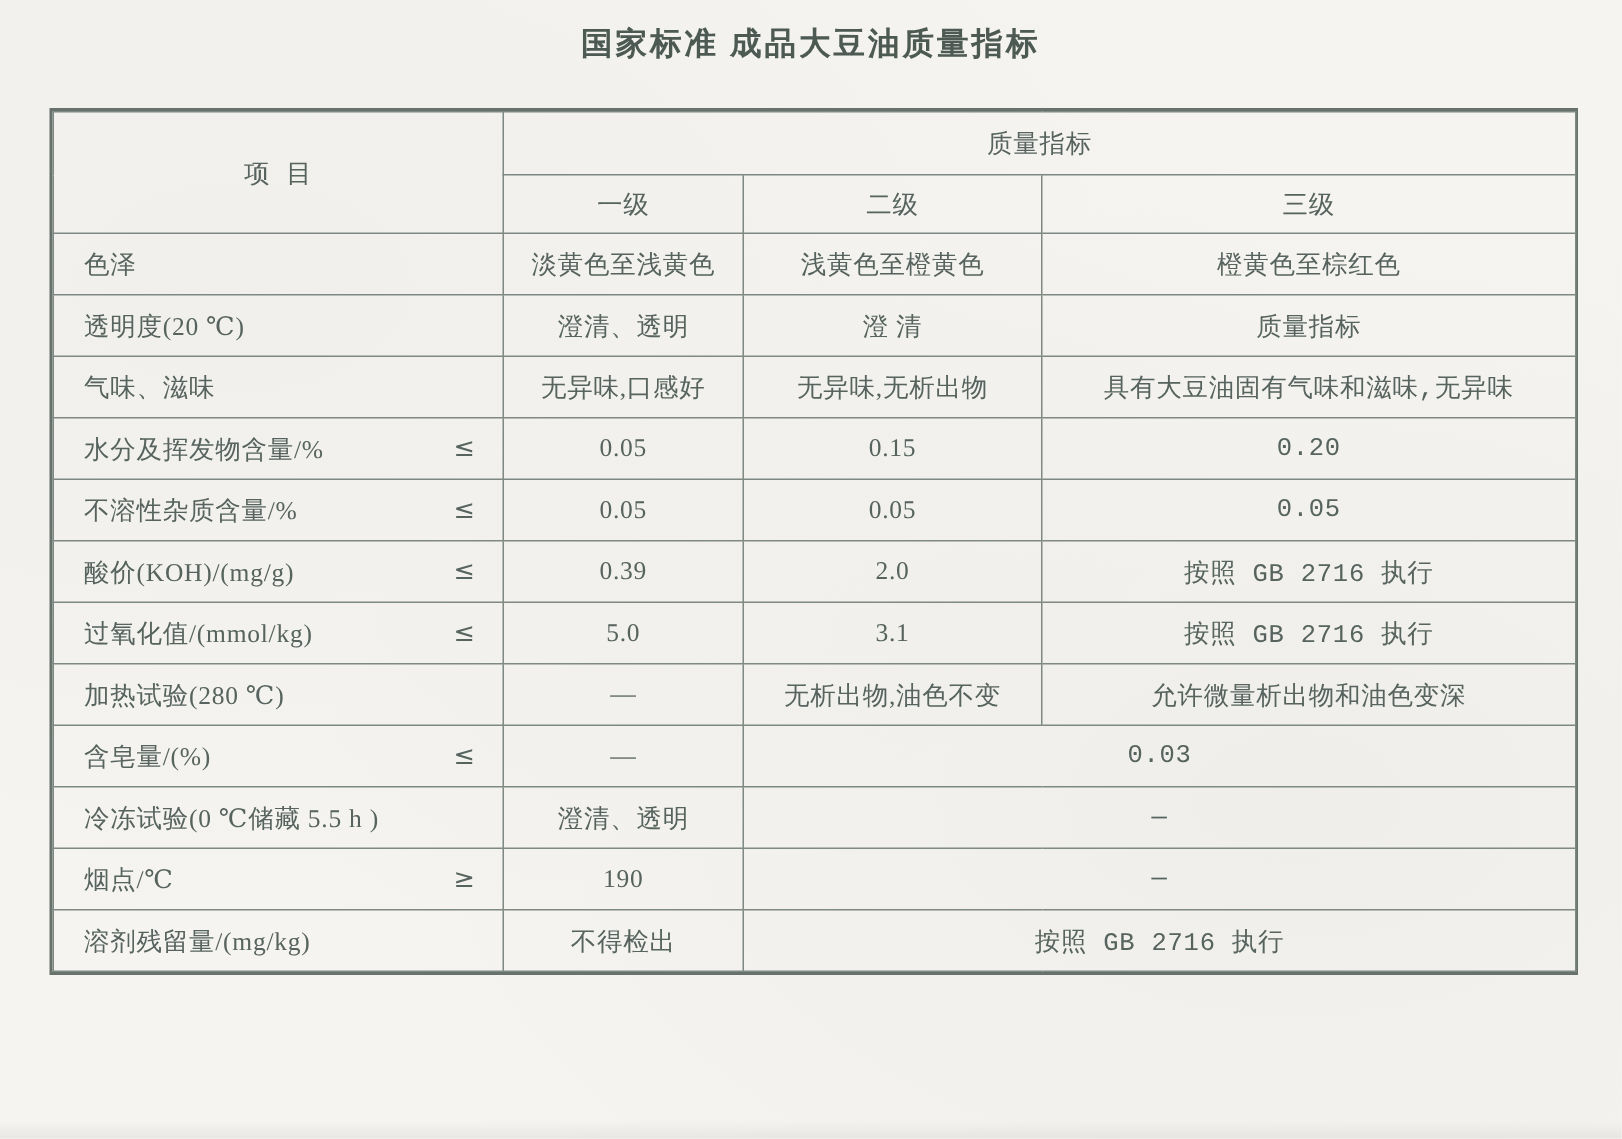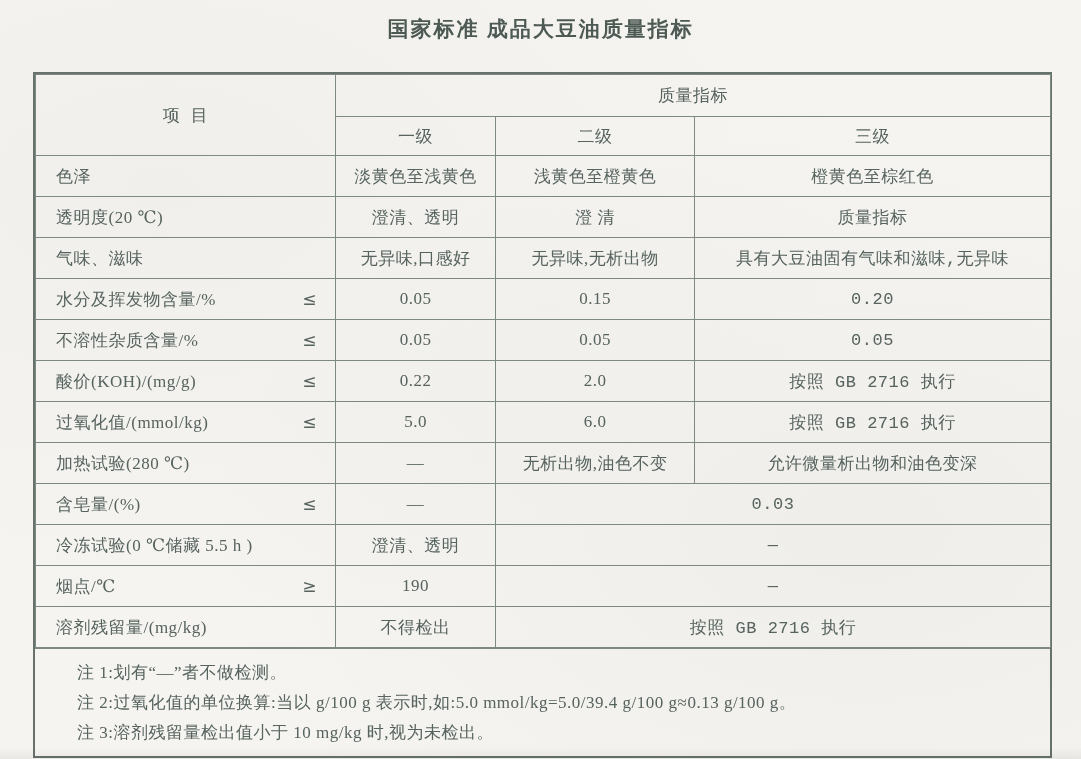--- a/index.html
+++ b/index.html
@@ -170,34 +170,34 @@
         <td class="c4">0.05</td>
       </tr>
 
       <tr>
         <td class="item">
               <span class="cellwrap">
                 <span>酸价(KOH)/(mg/g)</span>
                 <span class="op">≤</span>
               </span>
             </td>
-        <td>0.22</td>
+        <td>0.39</td>
         <td>2.0</td>
         <td class="c4">按照 GB 2716 执行</td>
       </tr>
 
       <tr>
         <td class="item">
               <span class="cellwrap">
                 <span>过氧化值/(mmol/kg)</span>
                 <span class="op">≤</span>
               </span>
             </td>
         <td>5.0</td>
-        <td>6.0</td>
+        <td>3.1</td>
         <td class="c4">按照 GB 2716 执行</td>
       </tr>
 
       <tr>
         <td class="item">
               <span class="cellwrap">
                 <span>加热试验(280 ℃)</span>
                 <span class="op"></span>
               </span>
             </td>
@@ -245,20 +245,15 @@
                 <span>溶剂残留量/(mg/kg)</span>
                 <span class="op"></span>
               </span>
             </td>
         <td>不得检出</td>
         <td class="c23" colspan="2">按照 GB 2716 执行</td>
       </tr>
     </tbody>
       </table>
 
-    <div class="notes">
-      <div class="note-line">注 1:划有“—”者不做检测。</div>
-      <div class="note-line">注 2:过氧化值的单位换算:当以 g/100 g 表示时,如:5.0 mmol/kg=5.0/39.4 g/100 g≈0.13 g/100 g。</div>
-      <div class="note-line">注 3:溶剂残留量检出值小于 10 mg/kg 时,视为未检出。</div>
-    </div>
   </div>
 
 </div>
 
 </body></html>

